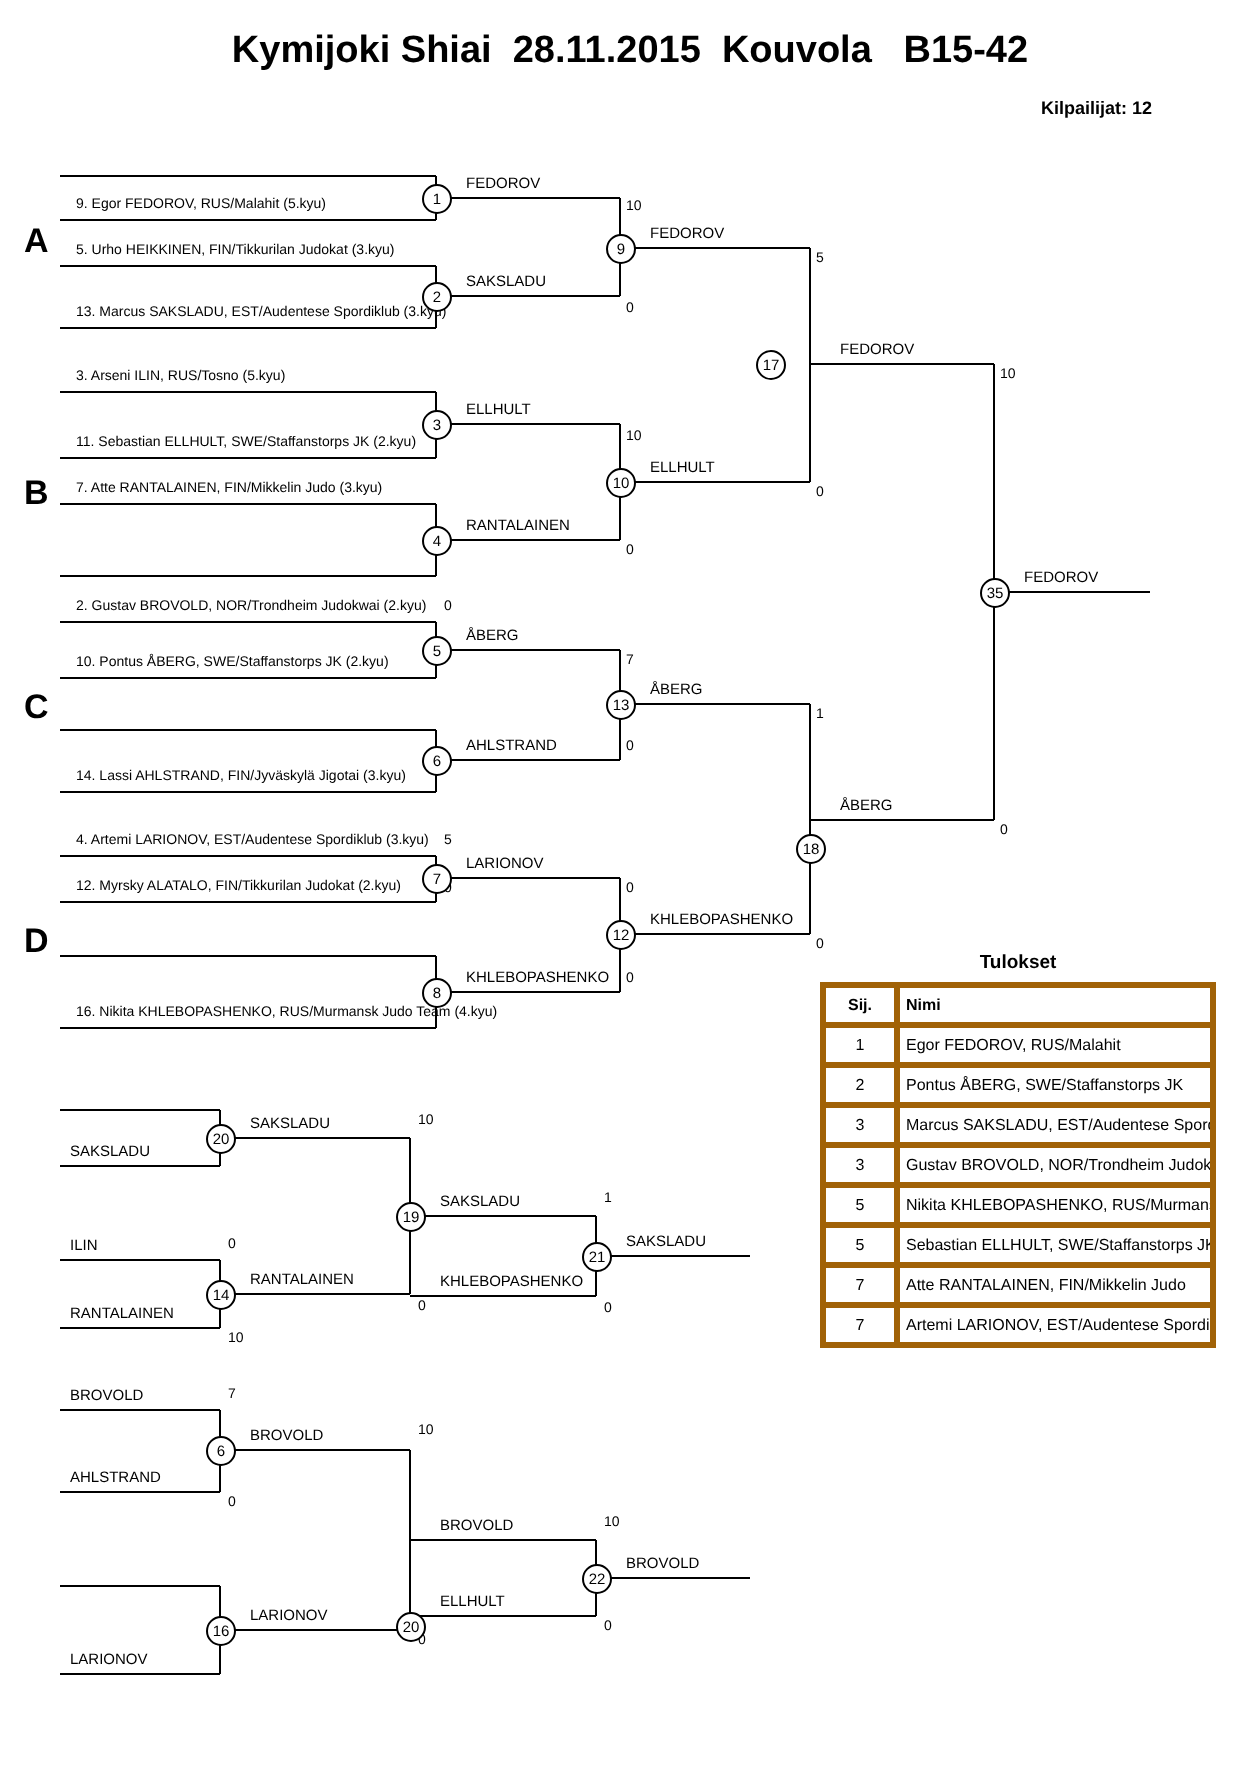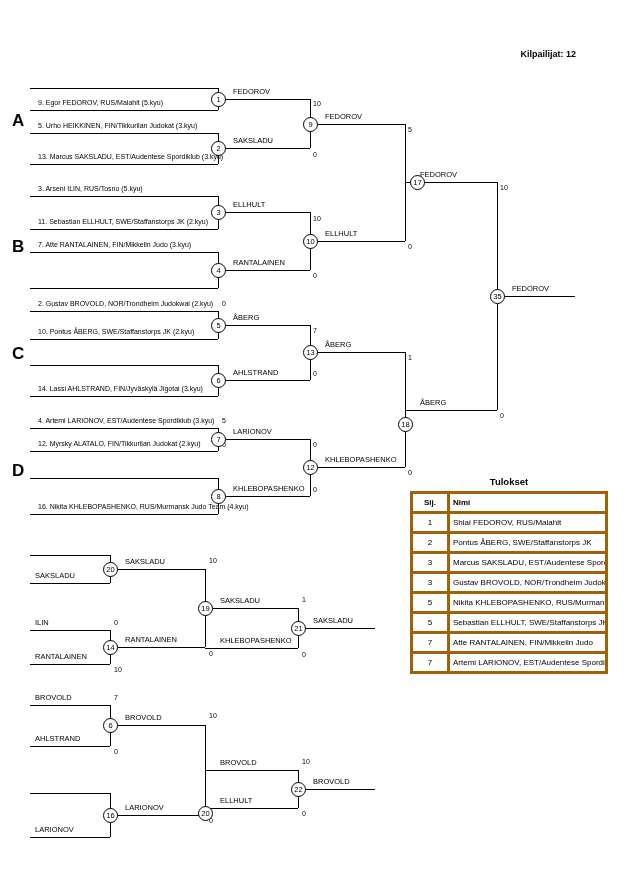--- a/index.html
+++ b/index.html
@@ -43,20 +43,21 @@
       M110 569H205 M110 647H205
       M205 569V647 M205 608H298 M205 648H298
       M298 608V648 M298 628H375
       M30 705H110 M30 746H110 M30 793H110 M30 837H110
       M110 705V746 M110 793V837
       M110 725H205 M110 815H205
       M205 725V815 M205 770H298 M205 808H298
       M298 770V808 M298 789H375"></path>
   </svg>
 
+  <div class="t title">Kymijoki Shiai  28.11.2015  Kouvola   B15-42</div>
   <div class="t kilp">Kilpailijat: 12</div>
 
   <span class="t sec" style="left:12px;top:112px">A</span>
   <span class="t sec" style="left:12px;top:238px">B</span>
   <span class="t sec" style="left:12px;top:345px">C</span>
   <span class="t sec" style="left:12px;top:462px">D</span>
 
   <span class="t nm" style="left:38px;top:99px">9. Egor FEDOROV, RUS/Malahit (5.kyu)</span>
   <span class="t nm" style="left:38px;top:122px">5. Urho HEIKKINEN, FIN/Tikkurilan Judokat (3.kyu)</span>
   <span class="t nm" style="left:38px;top:153px">13. Marcus SAKSLADU, EST/Audentese Spordiklub (3.kyu)</span>
@@ -140,21 +141,21 @@
   <span class="node" style="left:211px;top:205px">3</span>
   <span class="node" style="left:211px;top:263px">4</span>
   <span class="node" style="left:211px;top:318px">5</span>
   <span class="node" style="left:211px;top:373px">6</span>
   <span class="node" style="left:211px;top:432px">7</span>
   <span class="node" style="left:211px;top:489px">8</span>
   <span class="node" style="left:303px;top:117px">9</span>
   <span class="node" style="left:303px;top:234px">10</span>
   <span class="node" style="left:303px;top:345px">13</span>
   <span class="node" style="left:303px;top:460px">12</span>
-  <span class="node" style="left:410px;top:175px">17</span>
+  <span class="node" style="left:378px;top:175px">17</span>
   <span class="node" style="left:398px;top:417px">18</span>
   <span class="node" style="left:490px;top:289px">35</span>
   <span class="node" style="left:103px;top:562px">20</span>
   <span class="node" style="left:103px;top:640px">14</span>
   <span class="node" style="left:198px;top:601px">19</span>
   <span class="node" style="left:291px;top:621px">21</span>
   <span class="node" style="left:103px;top:718px">6</span>
   <span class="node" style="left:103px;top:808px">16</span>
   <span class="node" style="left:198px;top:806px">20</span>
   <span class="node" style="left:291px;top:782px">22</span>
@@ -164,21 +165,21 @@
     <table>
       <thead>
         <tr>
           <th class="cpos">Sij.</th>
           <th>Nimi</th>
         </tr>
       </thead>
       <tbody>
         <tr>
           <td class="cpos">1</td>
-          <td>Shiai FEDOROV, RUS/Malahit</td>
+          <td>Egor FEDOROV, RUS/Malahit</td>
           </tr>
         <tr>
           <td class="cpos">2</td>
           <td>Pontus ÅBERG, SWE/Staffanstorps JK</td>
           </tr>
         <tr>
           <td class="cpos">3</td>
           <td>Marcus SAKSLADU, EST/Audentese Spordiklub</td>
           </tr>
         <tr>

